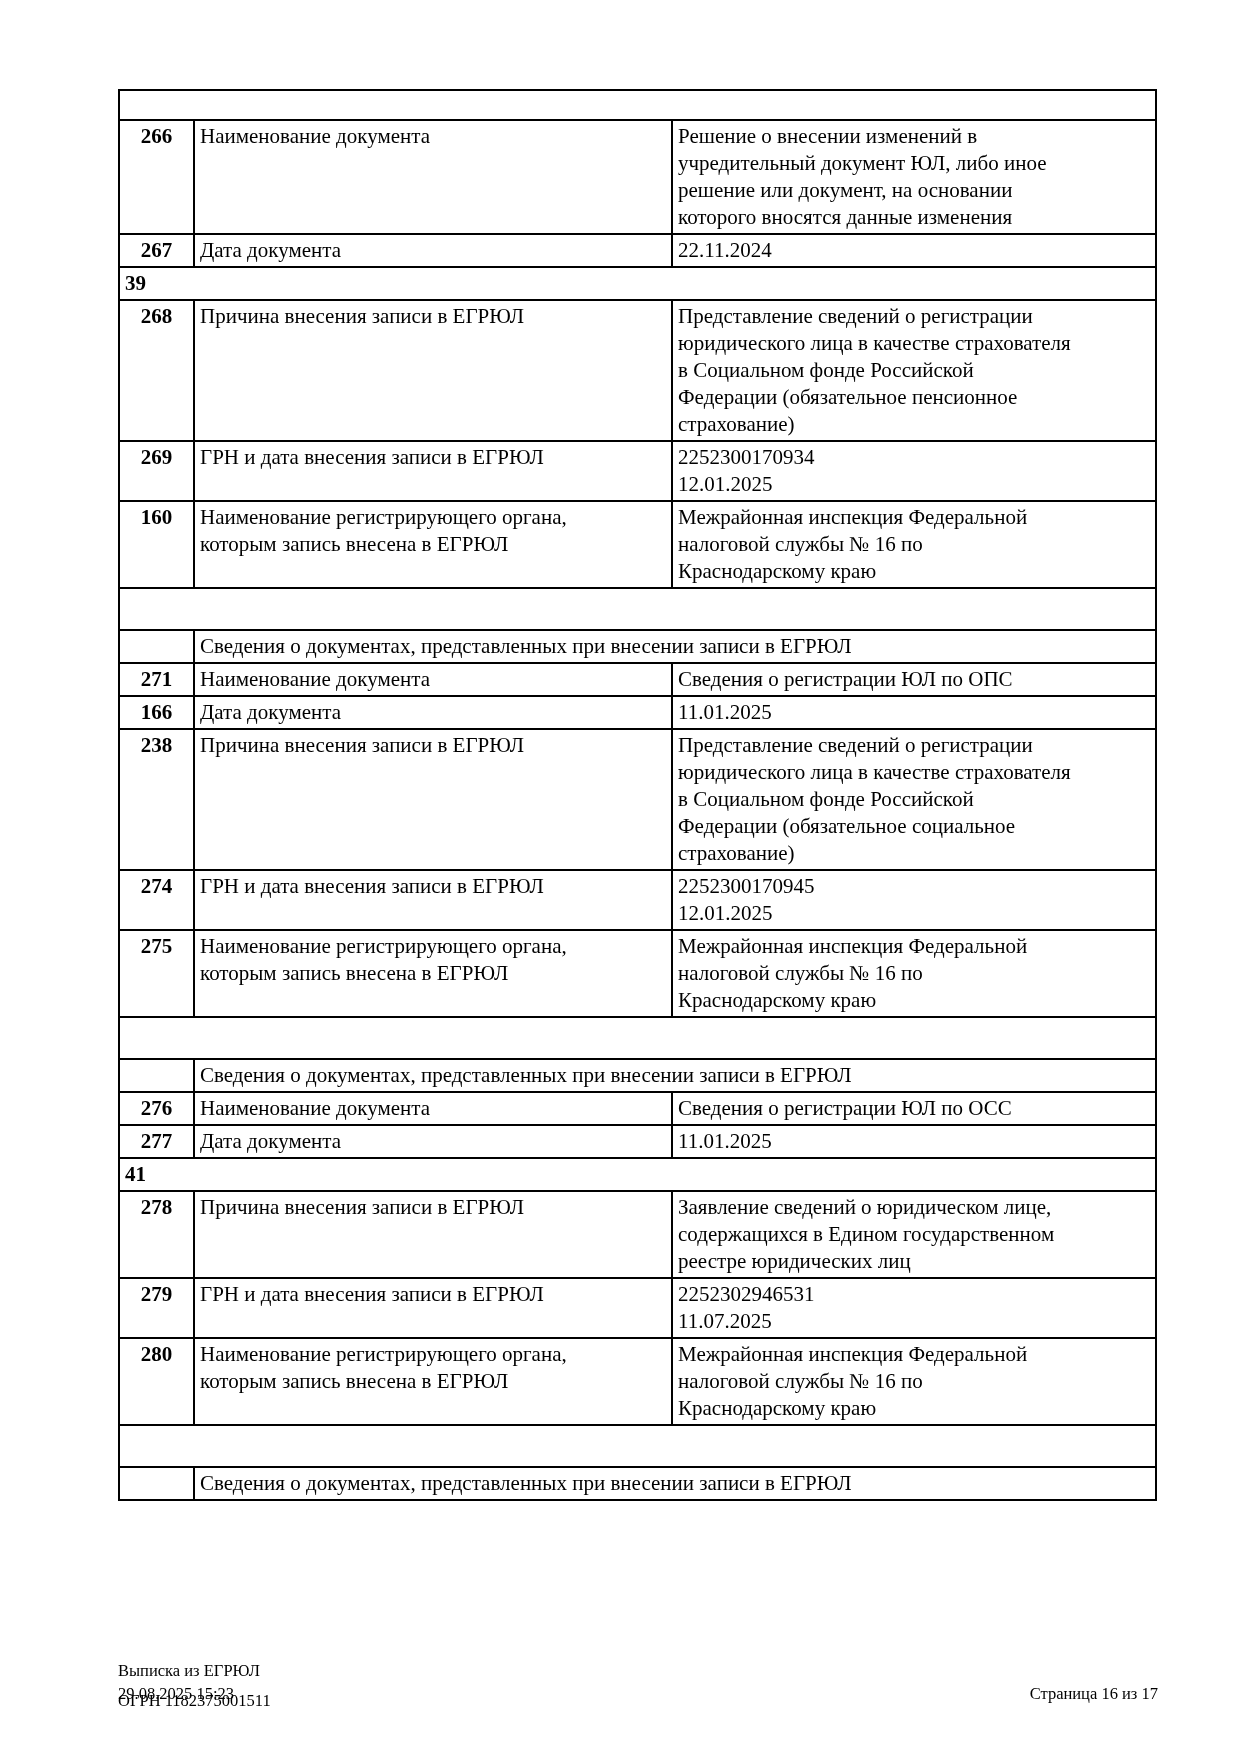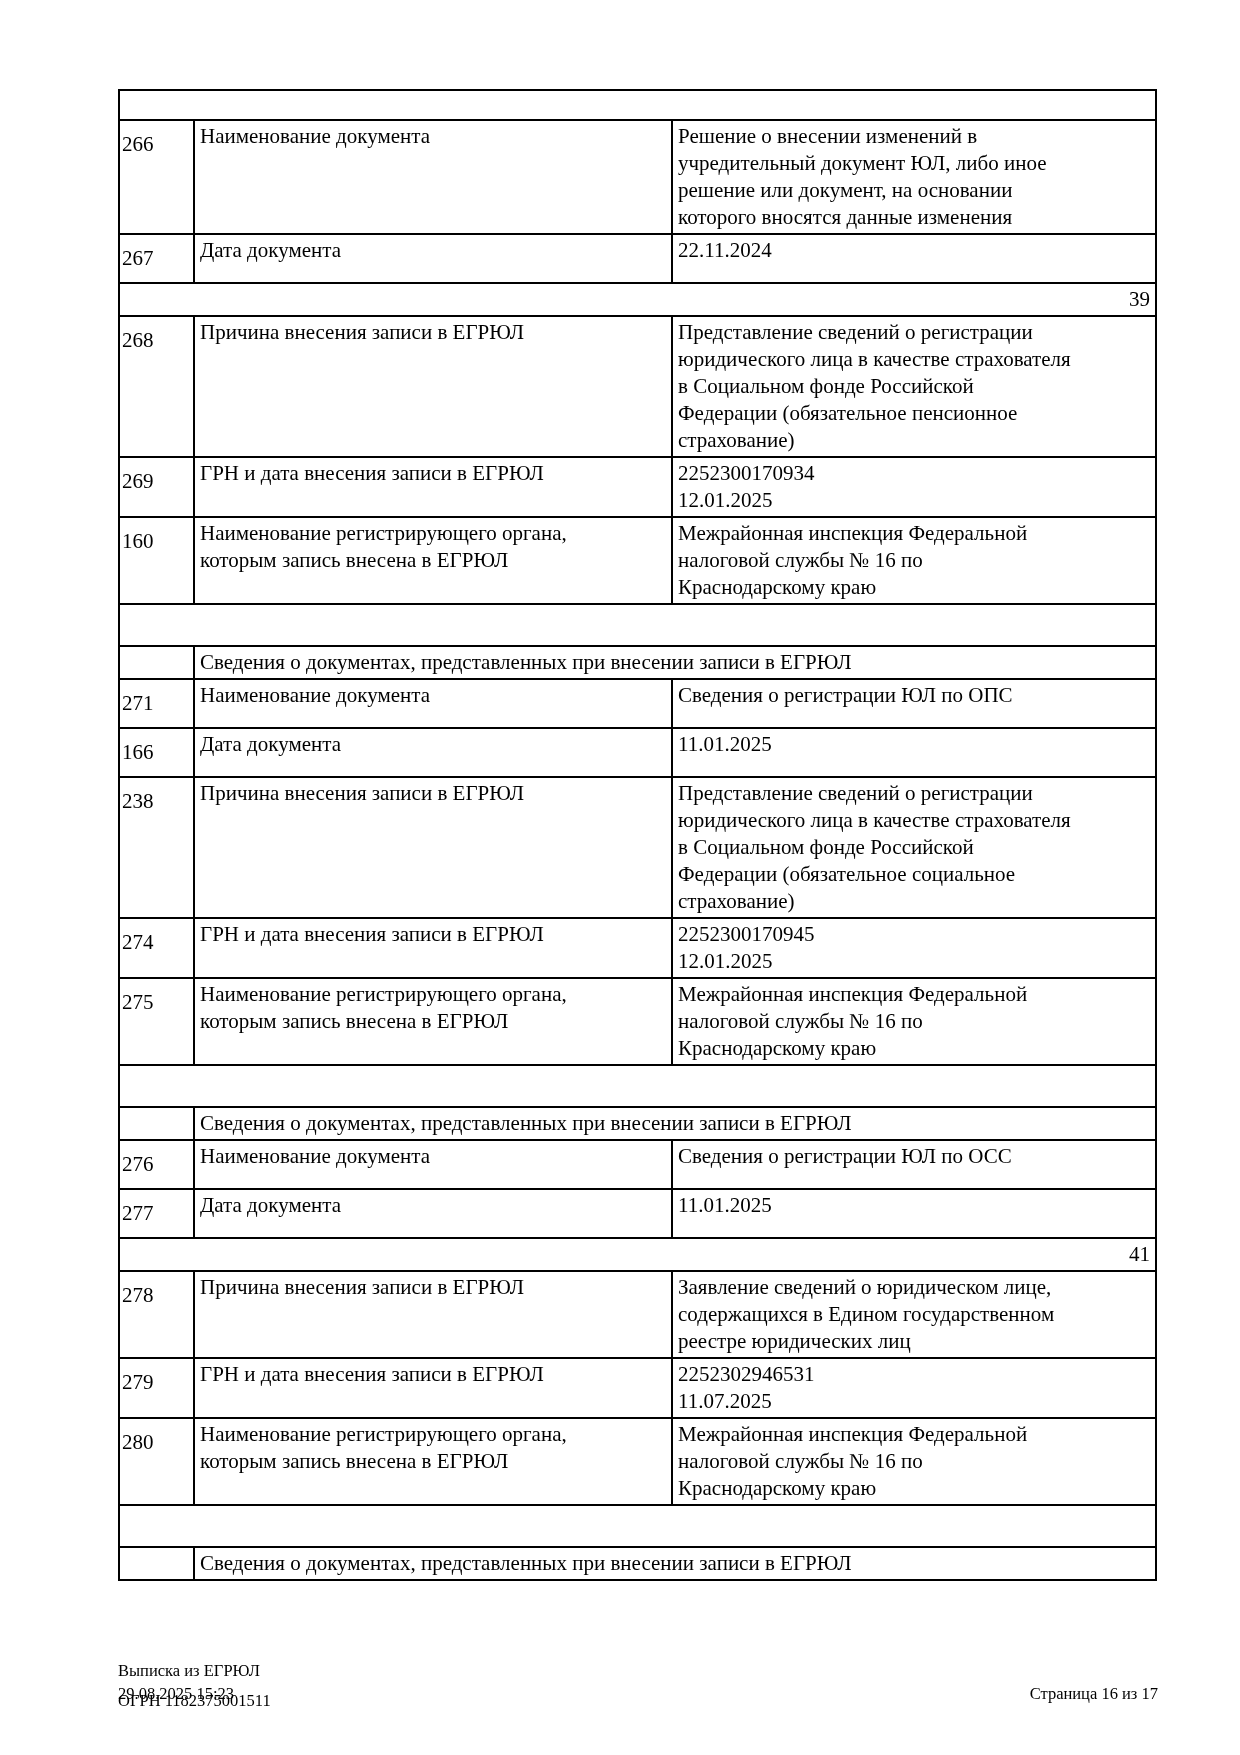--- a/index.html
+++ b/index.html
@@ -19,22 +19,22 @@
   }
   table.egrul td{
     border:2px solid #000;
     vertical-align:top;
     padding:2px 5px;
     font-size:21px;
     line-height:27px;
     white-space:pre-line;
     word-wrap:break-word;
   }
-  table.egrul td.num{ padding:10px 2px; }
-  table.egrul td.section{ text-align:right; font-weight:normal; }
+  table.egrul td.num{ text-align:center; padding:2px 2px;font-weight:bold; }
+  table.egrul td.section{ text-align:left; font-weight:bold; }
   table.egrul td.spacer{ padding:0; }
   .footer{
     position:absolute;left:118px;top:1659px;width:1040px;
     font-size:16.5px;line-height:23px;
   }
   .f-left{position:absolute;left:0;top:0;}
   .f-center{position:absolute;left:0;right:0;top:23px;text-align:left;margin-top:7px;}
   .f-right{position:absolute;right:0;top:23px;text-align:right;}
 </style>
 </head>

